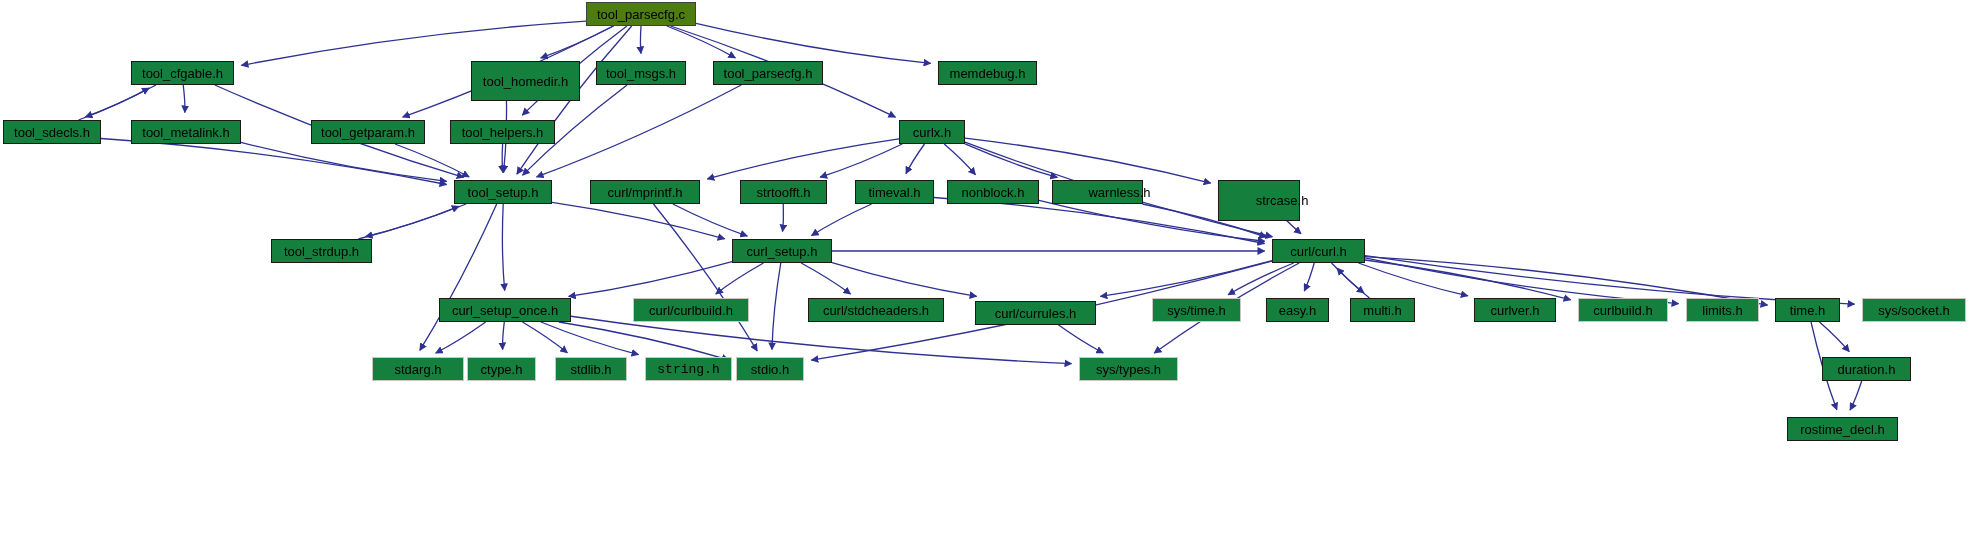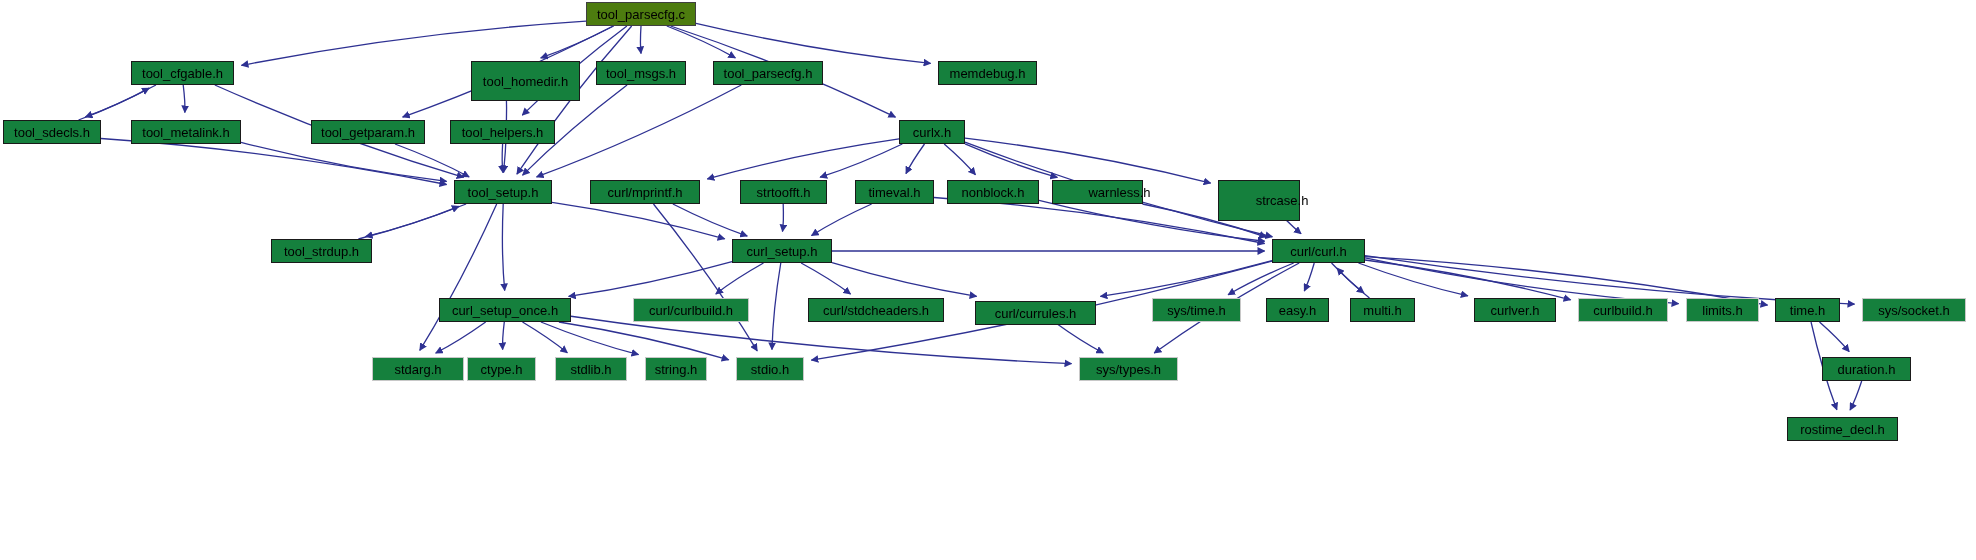--- a/index.html
+++ b/index.html
@@ -194,21 +194,21 @@
     </div>
     <div class="node sys" style="left: 372px; top: 357px; width: 92px; height: 24px;">
       <span>stdarg.h</span>
     </div>
     <div class="node sys" style="left: 467px; top: 357px; width: 69px; height: 24px;">
       <span>ctype.h</span>
     </div>
     <div class="node sys" style="left: 555px; top: 357px; width: 72px; height: 24px;">
       <span>stdlib.h</span>
     </div>
-    <div class="node sys" style="left: 645px; top: 357px; width: 62px; height: 24px;">
+    <div class="node sys" style="left: 645px; top: 357px; width: 87px; height: 24px; font-family: Liberation Mono, monospace;">
       <span>string.h</span>
     </div>
     <div class="node sys" style="left: 736px; top: 357px; width: 68px; height: 24px;">
       <span>stdio.h</span>
     </div>
     <div class="node sys" style="left: 1079px; top: 357px; width: 99px; height: 24px;">
       <span>sys/types.h</span>
     </div>
     <div class="node dark" style="left: 1822px; top: 357px; width: 89px; height: 24px;">
       <span>duration.h</span>

